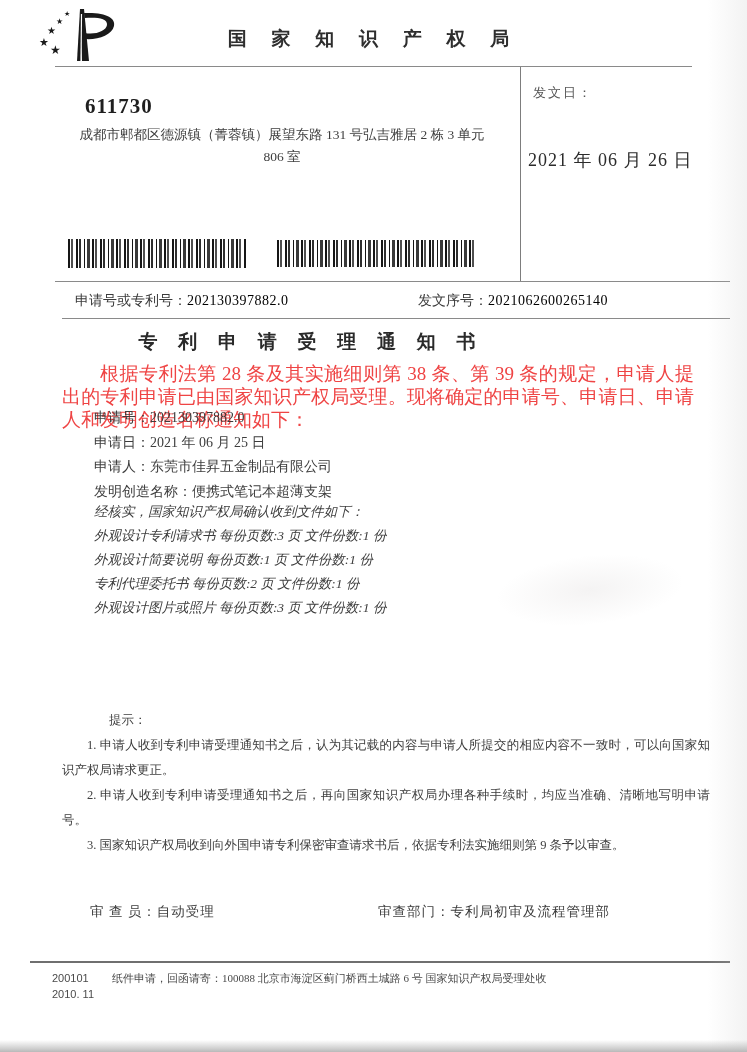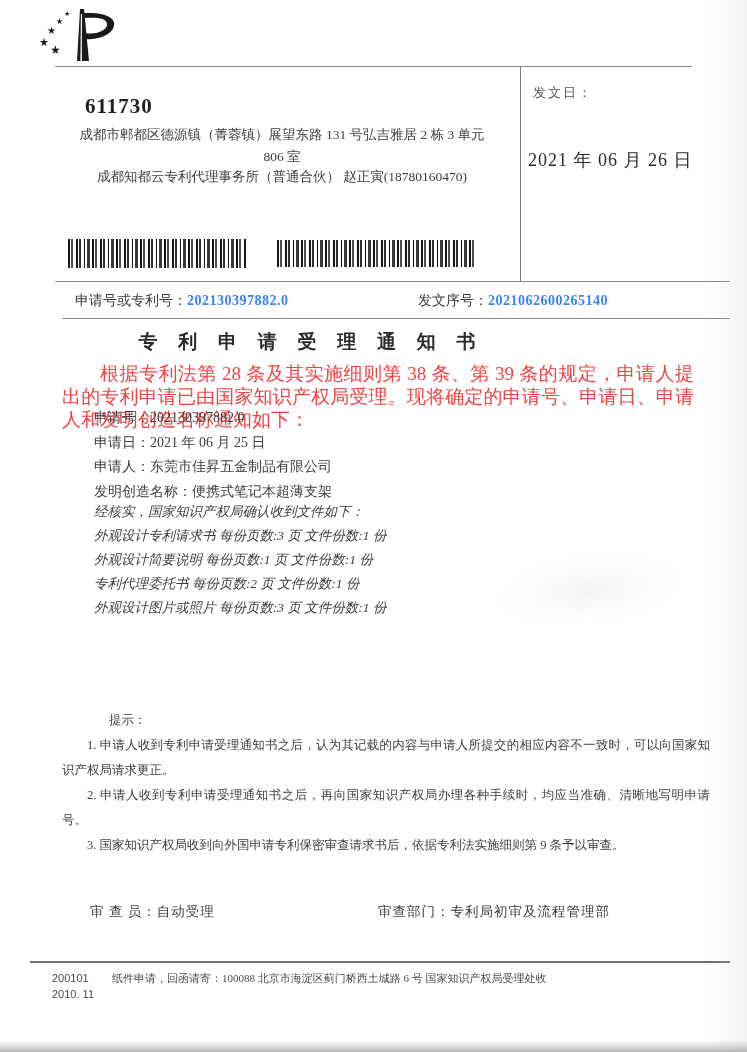--- a/index.html
+++ b/index.html
@@ -48,21 +48,21 @@
   }
   .barcode-1 { left: 68px; top: 239px; width: 178px; }
   .barcode-2 { left: 277px; top: 240px; width: 198px; height: 27px; }
 
   .rule-2 { left: 55px; top: 281px; width: 675px; height: 1px; background: #8a8a8a; }
   .rule-3 { left: 62px; top: 318px; width: 668px; height: 1px; background: #8a8a8a; }
 
   .numbers-row { left: 0; top: 292px; width: 747px; font-size: 14px; color: #3a3a3a; }
   .app-group { position: absolute; left: 75px; top: 0; white-space: nowrap; }
   .serial-group { position: absolute; left: 418px; top: 0; white-space: nowrap; }
-  .num-value { font-weight: bold; color: #3b82f6; letter-spacing: 0.5px; }
+  .num-value { font-weight: normal; color: #000000; letter-spacing: 0.5px; }
 
   
   .notice-title {
     left: 12px; top: 329px; width: 598px;
     text-align: center; font-size: 19px; font-weight: bold;
     letter-spacing: 8px; color: #2a2a2a; white-space: nowrap;
   }
   .intro-para {
     left: 62px; top: 362px; width: 632px;
     font-size: 19px; line-height: 23px; text-indent: 2em;
@@ -114,28 +114,28 @@
     <polygon points="44,1 41,53 45,53 46,8" fill="#1a1a1a"></polygon>
     <line x1="45.5" y1="6" x2="45" y2="53" stroke="#ffffff" stroke-width="1.2"></line>
     <path d="M48,5 C70,4 80,10 78,18 C76,27 62,32 49,31 L48.5,25 C60,27 70,23 71,17 C72,10 60,9 48.5,10 Z" fill="#1a1a1a"></path>
     <text x="28" y="8" font-size="7" fill="#1a1a1a">★</text>
     <text x="20" y="16" font-size="8" fill="#1a1a1a">★</text>
     <text x="11" y="26" font-size="10" fill="#1a1a1a">★</text>
     <text x="3" y="38" font-size="11" fill="#1a1a1a">★</text>
     <text x="14" y="46" font-size="12" fill="#1a1a1a">★</text>
   </svg>
 
+  <div class="abs agency-title">国 家 知 识 产 权 局</div>
   <div class="abs header-rule"></div>
 
   <div class="abs postal-code">611730</div>
   <div class="abs addr-wrap">
     <div>成都市郫都区德源镇（菁蓉镇）展望东路 131 号弘吉雅居 2 栋 3 单元</div>
     <div>806 室</div>
   </div>
-  <div class="abs agent-line">成都知都云专利代理事务所（普通合伙）  赵正寅(18780160470)</div>
 
   <div class="abs date-box-vline"></div>
   <div class="abs date-label">发文日：</div>
   <div class="abs date-value">2021 年 06 月 26 日</div>
 
   <div class="abs barcode barcode-1"></div>
   <div class="abs barcode barcode-2"></div>
 
   <div class="abs rule-2"></div>
 

